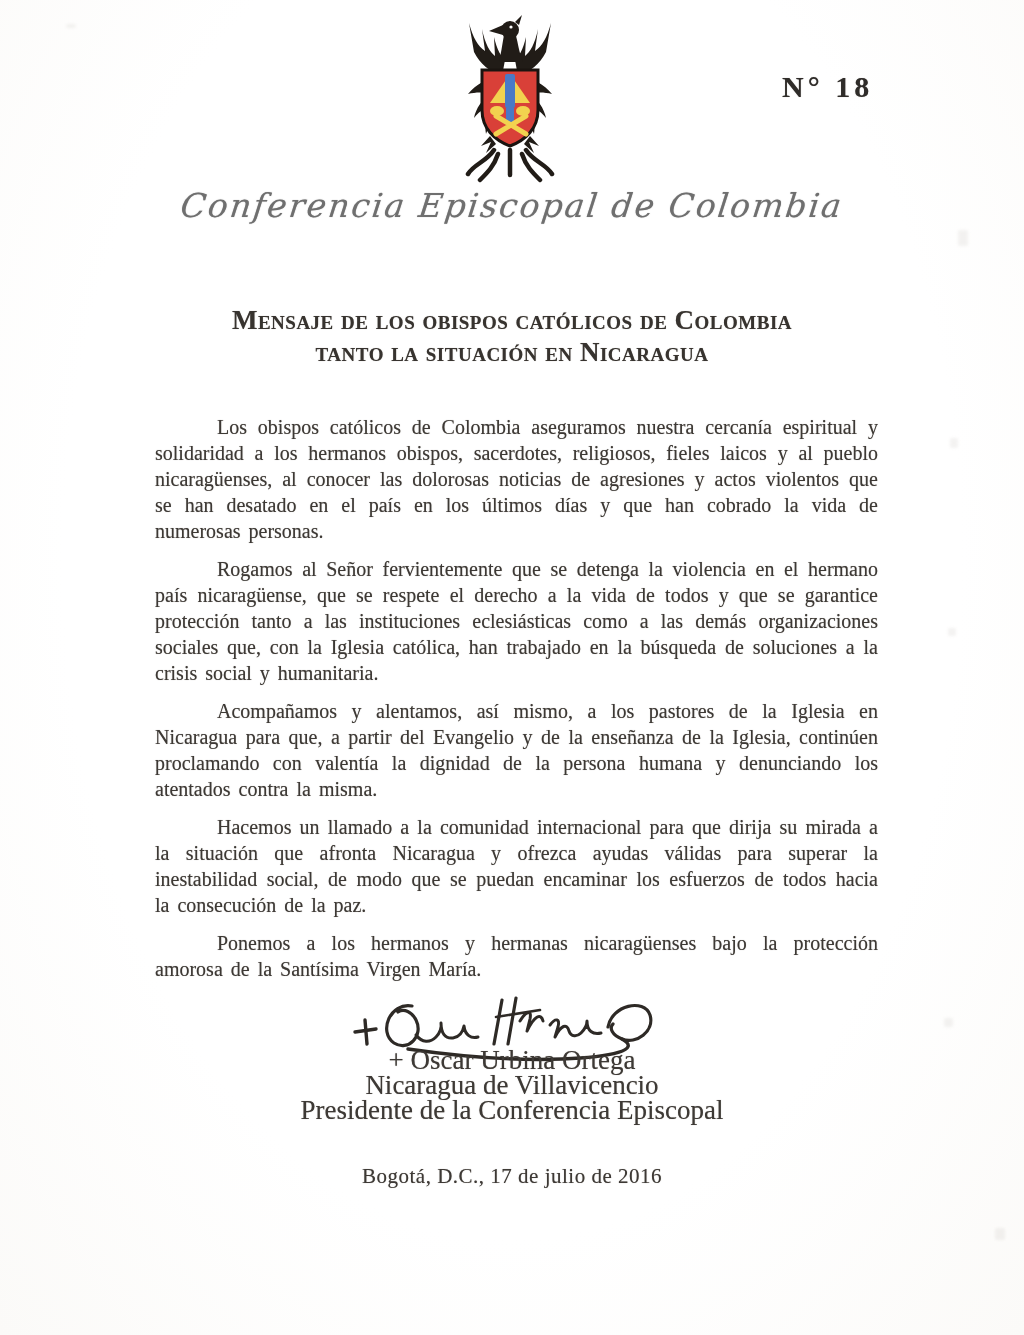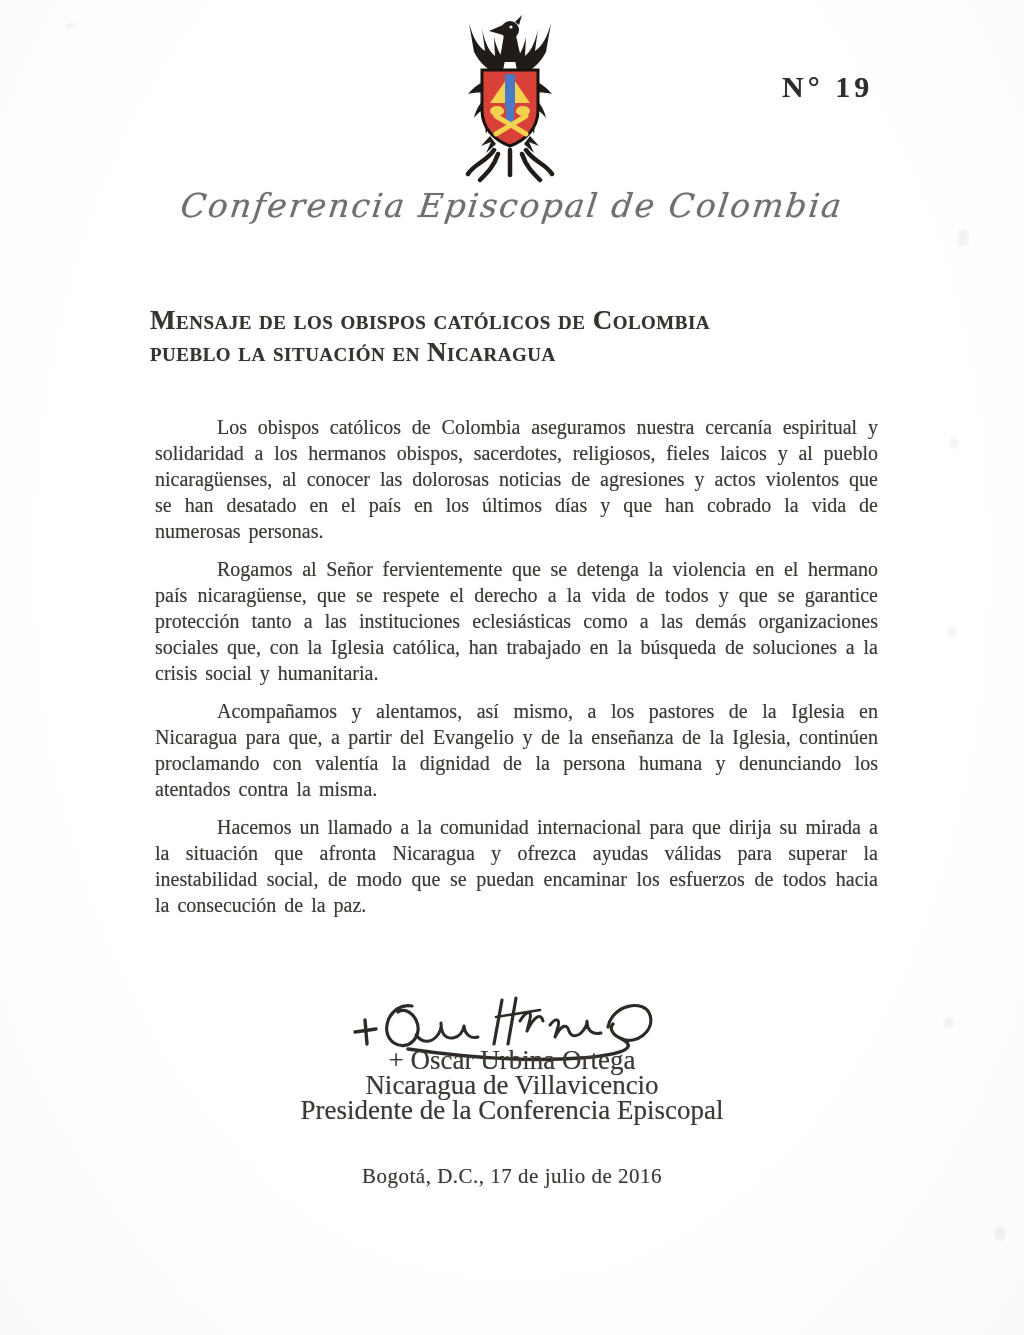--- a/index.html
+++ b/index.html
@@ -21,21 +21,21 @@
 
   #org-script{
     position:absolute;left:0;top:186px;width:1024px;text-align:center;
     font-family:"DejaVu Serif", serif;font-style:italic;
     font-size:33px;color:#6f6f6f;letter-spacing:2px;
     transform:skewX(-7deg);
     text-shadow:0 0 1px rgba(110,110,110,0.55);
   }
 
   #title{
-    position:absolute;left:150px;top:304px;width:724px;text-align:left;
+    position:absolute;left:150px;top:304px;width:724px;text-align:center;
     font-weight:bold;font-variant:small-caps;
     font-size:27px;line-height:32px;letter-spacing:0.5px;color:#37332f;
   }
 
   #body{
     position:absolute;left:155px;top:414px;width:723px;
     font-size:20px;line-height:26px;text-align:justify;word-spacing:3px;
   }
   #body p{margin:0 0 12px 0;text-indent:62px;}
 
@@ -57,21 +57,21 @@
   .a3{left:948px;top:628px;width:8px;height:8px;}
   .a4{left:944px;top:1018px;width:9px;height:9px;}
   .a5{left:66px;top:24px;width:10px;height:4px;}
   .a6{left:995px;top:1228px;width:10px;height:12px;}
 </style>
 </head>
 <body>
 
 <div class="page">
 
-  <div id="doc-number" class="scan">N° 19</div>
+  <div id="doc-number" class="scan">N° 18</div>
 
   <div id="crest">
     <svg width="132" height="172" viewBox="0 0 132 172">
       <g fill="#211c17">
 
         <g id="wingL">
           <path d="M58,64 C46,60 36,52 30,40 L25,11 C29,26 34,34 41,39 L38,17
                    C41,32 46,40 51,44 L50,25 C53,38 57,44 61,48 Z"></path>
 
           <path d="M56,64 C44,66 32,72 24,82 C32,80 40,80 46,82
@@ -102,28 +102,29 @@
       <ellipse cx="53" cy="99" rx="7" ry="5" fill="#f2d24f"></ellipse>
       <ellipse cx="79" cy="99" rx="7" ry="5" fill="#f2d24f"></ellipse>
       <path d="M52,104 L82,122 M82,104 L52,122" fill="none" stroke-width="5" stroke-linecap="round" stroke="#f2d24f"></path>
     </svg>
   </div>
 
   <div id="org-script">Conferencia Episcopal de Colombia</div>
 
   <div id="title" class="scan">
     <div>Mensaje de los obispos católicos de Colombia</div>
-    <div>pueblo la situación en Nicaragua</div>
+    <div>tanto la situación en Nicaragua</div>
   </div>
 
   <div id="body" class="scan">
     <p>Los obispos católicos de Colombia aseguramos nuestra cercanía espiritual y solidaridad a los hermanos obispos, sacerdotes, religiosos, fieles laicos y al pueblo nicaragüenses, al conocer las dolorosas noticias de agresiones y actos violentos que se han desatado en el país en los últimos días y que han cobrado la vida de numerosas personas.</p>
     <p>Rogamos al Señor fervientemente que se detenga la violencia en el hermano país nicaragüense, que se respete el derecho a la vida de todos y que se garantice protección tanto a las instituciones eclesiásticas como a las demás organizaciones sociales que, con la Iglesia católica, han trabajado en la búsqueda de soluciones a la crisis social y humanitaria.</p>
     <p>Acompañamos y alentamos, así mismo, a los pastores de la Iglesia en Nicaragua para que, a partir del Evangelio y de la enseñanza de la Iglesia, continúen proclamando con valentía la dignidad de la persona humana y denunciando los atentados contra la misma.</p>
     <p>Hacemos un llamado a la comunidad internacional para que dirija su mirada a la situación que afronta Nicaragua y ofrezca ayudas válidas para superar la inestabilidad social, de modo que se puedan encaminar los esfuerzos de todos hacia la consecución de la paz.</p>
+    <p>Ponemos a los hermanos y hermanas nicaragüenses bajo la protección amorosa de la Santísima Virgen María.</p>
   </div>
 
   <div id="sig-script" aria-label="+ Oscar Urbina">
     <svg width="320" height="86" viewBox="0 0 320 86">
       <path d="M15,30 l2,24 M5,42 l21,-3" stroke-width="3.4"></path>
       <path d="M62,16 C40,12 28,42 44,53 C58,62 74,46 66,30 C62,22 54,18 48,22" stroke-width="3.2"></path>
       <path d="M66,45 c6,8 14,8 20,2 c4,-4 6,-10 5,-14 c0,10 4,16 12,15
                c7,-1 10,-7 11,-12 c1,9 7,13 14,11" stroke-width="3"></path>
       <path d="M152,10 l-8,44 M166,8 l-8,46" stroke-width="3.2"></path>
       <path d="M170,31 c6,-10 12,-12 10,-2 l-3,12 c8,-16 14,-18 16,-10" stroke-width="3"></path>

